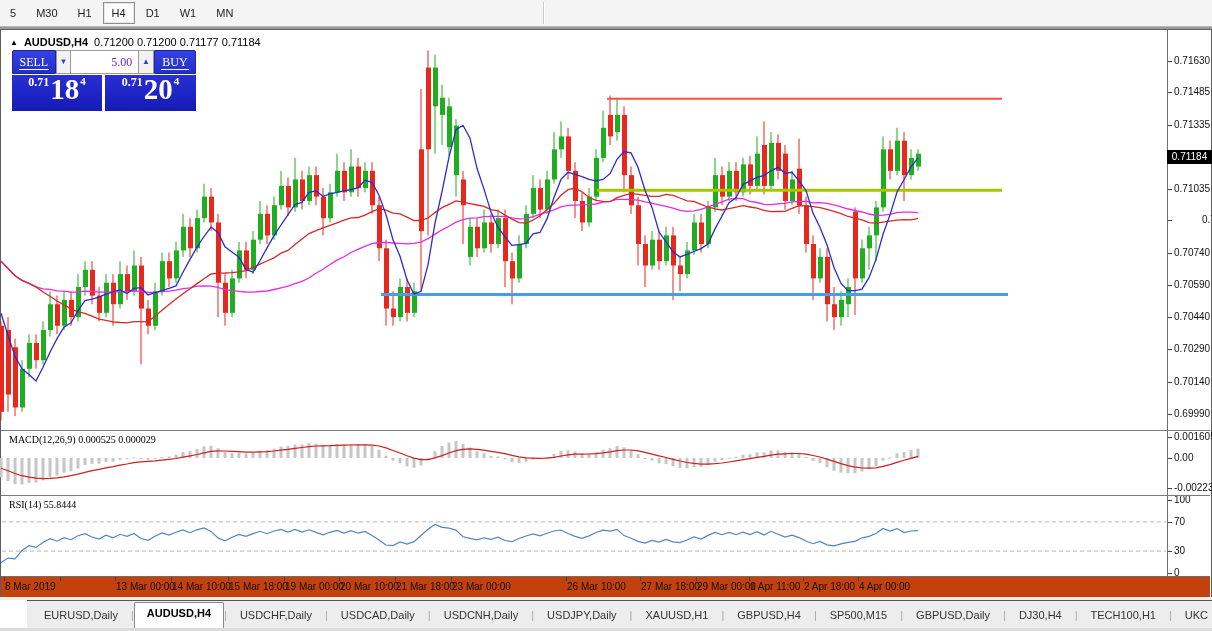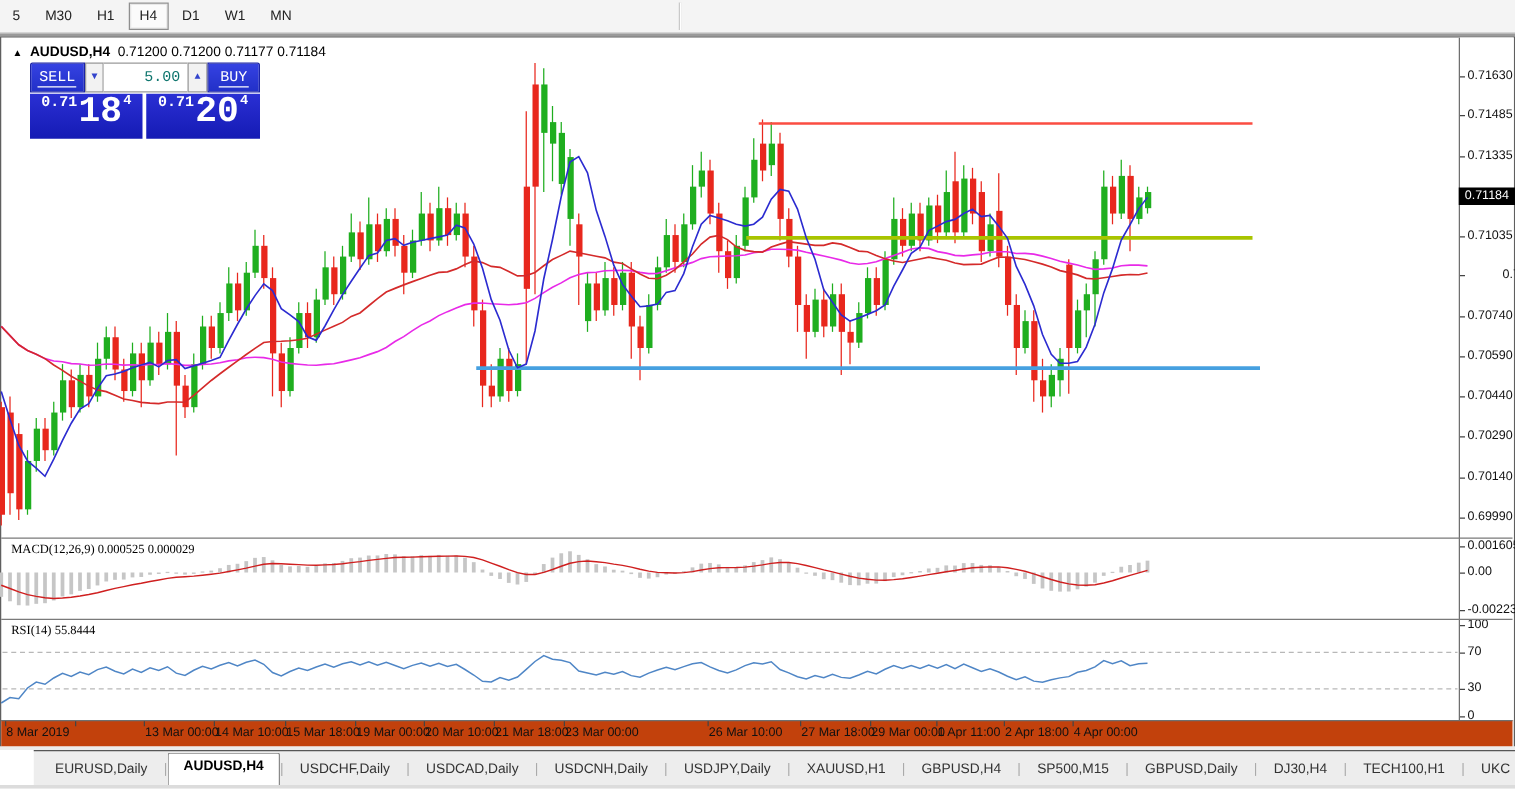--- a/index.html
+++ b/index.html
@@ -30,31 +30,31 @@
   #date-axis{position:absolute;left:1px;top:576px;width:1209px;height:20px;background:#c2410c;
              border-top:1px solid #6f6f6f;z-index:3;}
   .date-label{position:absolute;top:4px;font-size:10px;color:#111;white-space:nowrap;}
   .date-tick{position:absolute;top:0;width:1px;height:4px;background:#444;}
   
   #chart-title{position:absolute;left:10px;top:36px;font-size:11px;z-index:5;display:flex;
                align-items:center;gap:6px;}
   #chart-title .tri{font-size:8px;}
   .ind-label{position:absolute;left:9px;font-size:10px;z-index:5;font-family:Liberation Serif, serif;}
   
-  #trade-panel{position:absolute;left:24px;top:50px;width:184px;z-index:5;font-family:Liberation Mono, monospace;}
+  #trade-panel{position:absolute;left:12px;top:50px;width:184px;z-index:5;font-family:Liberation Serif, serif;}
   #tp-row1{display:flex;height:24px;}
   .tp-btn{background:linear-gradient(#3542e2,#2230c8);color:#fff;font-size:12px;text-align:center;
           line-height:22px;border:1px solid #1a23a8;cursor:pointer;}
   .tp-btn span{border-bottom:1px solid #fff;padding:0 1px;}
   #tp-sell-btn{width:52px;border-radius:2px 0 0 0;}
   #tp-buy-btn{width:50px;border-radius:0 2px 0 0;}
   .spin-btn{width:17px;background:#f2f2f2;border:1px solid #9a9a9a;color:#3344cc;font-size:8px;
             line-height:22px;text-align:center;cursor:pointer;}
   #tp-vol{width:76px;background:#fff;border-top:1px solid #9a9a9a;border-bottom:1px solid #9a9a9a;
-          font-size:12px;text-align:right;padding-right:6px;line-height:22px;color:#0f766e;}
+          font-size:12px;text-align:right;padding-right:6px;line-height:22px;color:#6d28d9;}
   #tp-row2{display:flex;margin-top:1px;height:36px;}
   .quote-box{background:linear-gradient(#2a2fd4,#151bb4);color:#fff;display:flex;align-items:flex-start;
              justify-content:center;padding-bottom:2px;cursor:pointer;}
   #tp-sell-quote{width:108px;margin-right:3px;}
   #tp-buy-quote{width:109px;}
   .q-small{font-size:12px;font-weight:bold;margin:0 1px 3px 0;}
   .q-big{font-size:29px;font-weight:bold;line-height:29px;}
   .q-sup{font-size:11px;font-weight:bold;margin:0 0 14px 1px;}
   
   #below-strip{position:absolute;left:0;top:597px;width:1212px;height:3px;background:#ececec;z-index:1;}

